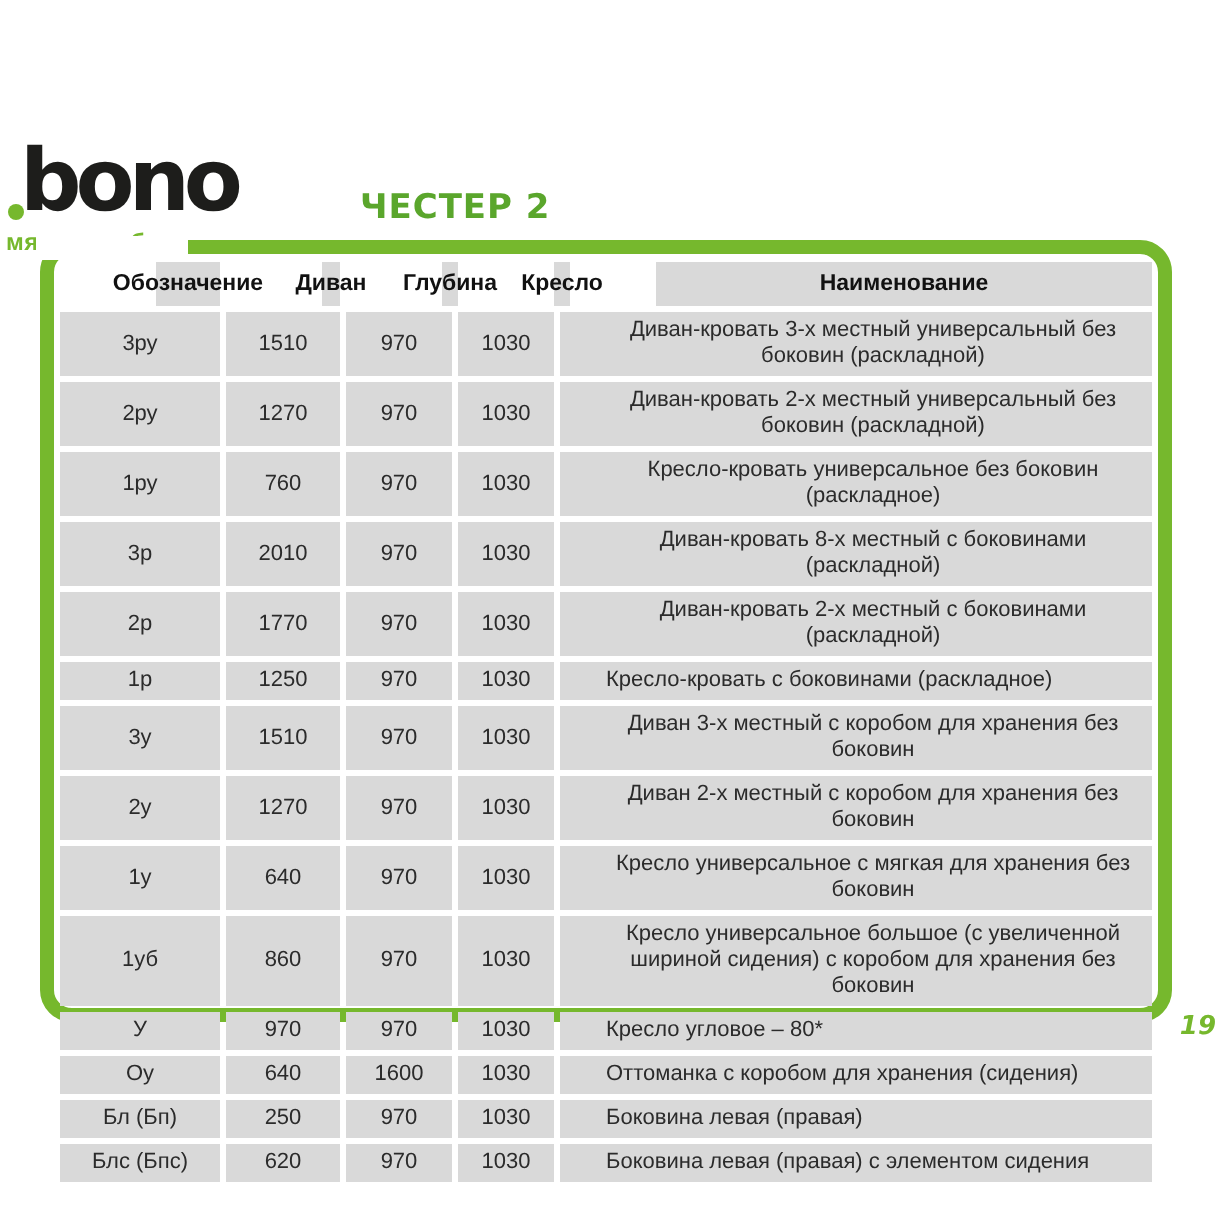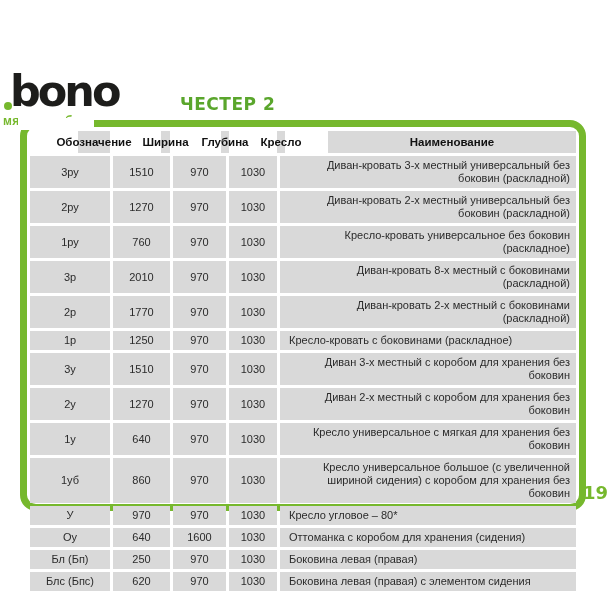--- a/index.html
+++ b/index.html
@@ -60,48 +60,49 @@
     padding:3px 4px;box-sizing:border-box;
     min-height:19px;
     text-align:center;
   }
   .cell.hdr{
     font-weight:bold;font-size:11.5px;color:#111111;
     min-height:22px;
     margin-left:48px;
   }
   .cell.name{
-    justify-content:flex-start;text-align:right;
-    padding-left:9px;padding-right:6px;
+    justify-content:flex-start;text-align:center;
+    padding-left:23px;padding-right:6px;
   }
   
   .page-number{
-    position:absolute;right:0px;top:482px;
-    font-weight:800;font-size:18px;
+    position:absolute;right:0px;top:506px;
+    font-weight:800;font-size:13px;
     font-family:"DejaVu Sans", sans-serif;
+    font-style:italic;
   }
 </style>
 </head>
 <body>
 
 <div class="page">
 
   <div class="logo-text">bono</div>
   <div class="logo-dot" style="background: rgb(118, 184, 45);"></div>
   <div class="logo-tagline" style="color: rgb(118, 184, 45);">мягкая мебель</div>
 
   <div class="model-title" style="color: rgb(90, 166, 44);">ЧЕСТЕР 2</div>
 
   <div class="frame" style="border-color: rgb(118, 184, 45);"></div>
   <div class="frame-top-mask"></div>
 
   <div class="spec-table">
     <div class="trow">
       <div class="cell hdr">Обозначение</div>
-      <div class="cell hdr">Ширина</div>
+      <div class="cell hdr">Диван</div>
       <div class="cell hdr">Глубина</div>
       <div class="cell hdr">Кресло</div>
       <div class="cell hdr">Наименование</div>
     </div>
 
   <div class="trow"><div class="cell">3ру</div><div class="cell">1510</div><div class="cell">970</div><div class="cell">1030</div><div class="cell name">Диван-кровать 3-х местный универсальный без боковин (раскладной)</div></div>
       <div class="trow"><div class="cell">2ру</div><div class="cell">1270</div><div class="cell">970</div><div class="cell">1030</div><div class="cell name">Диван-кровать 2-х местный универсальный без боковин (раскладной)</div></div>
       <div class="trow"><div class="cell">1ру</div><div class="cell">760</div><div class="cell">970</div><div class="cell">1030</div><div class="cell name">Кресло-кровать универсальное без боковин (раскладное)</div></div>
       <div class="trow"><div class="cell">3р</div><div class="cell">2010</div><div class="cell">970</div><div class="cell">1030</div><div class="cell name">Диван-кровать 8-х местный с боковинами (раскладной)</div></div>
       <div class="trow"><div class="cell">2р</div><div class="cell">1770</div><div class="cell">970</div><div class="cell">1030</div><div class="cell name">Диван-кровать 2-х местный с боковинами (раскладной)</div></div>

